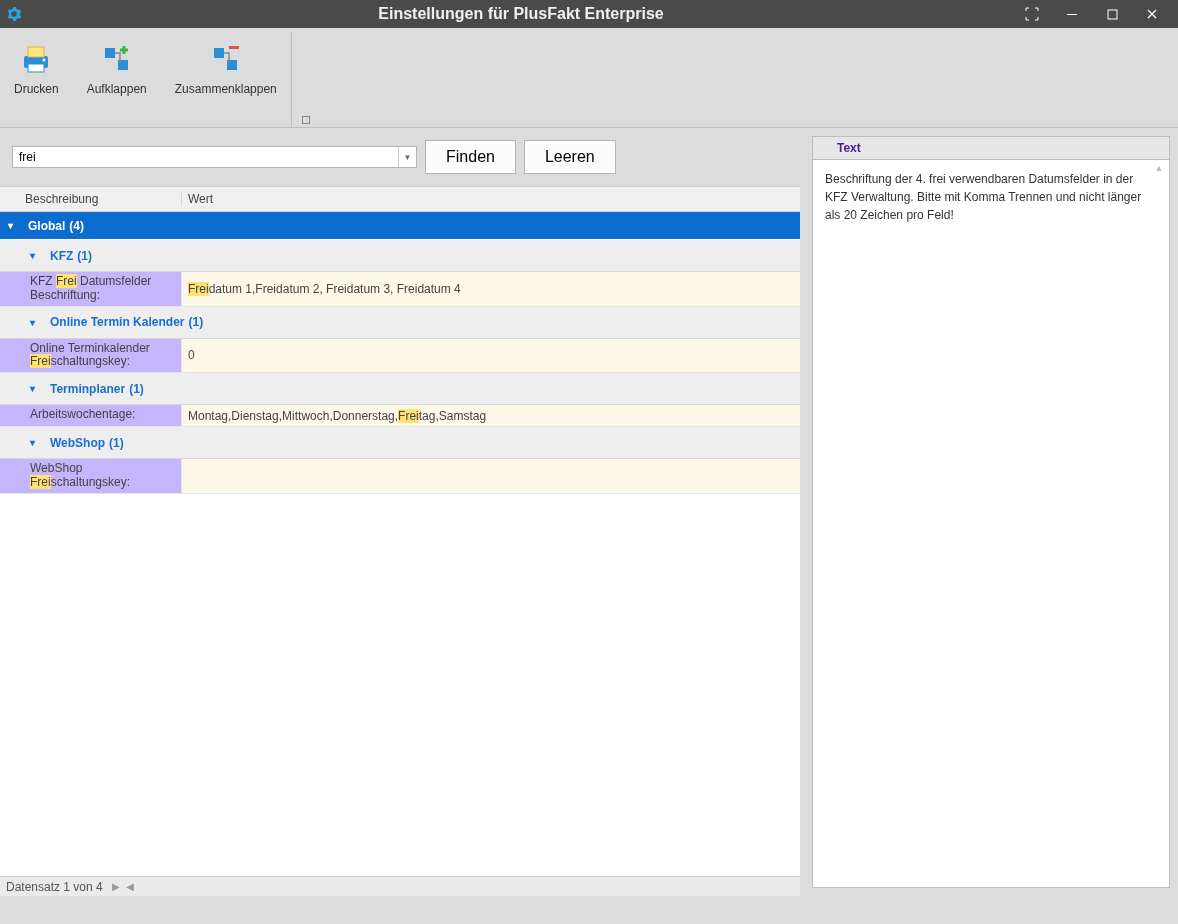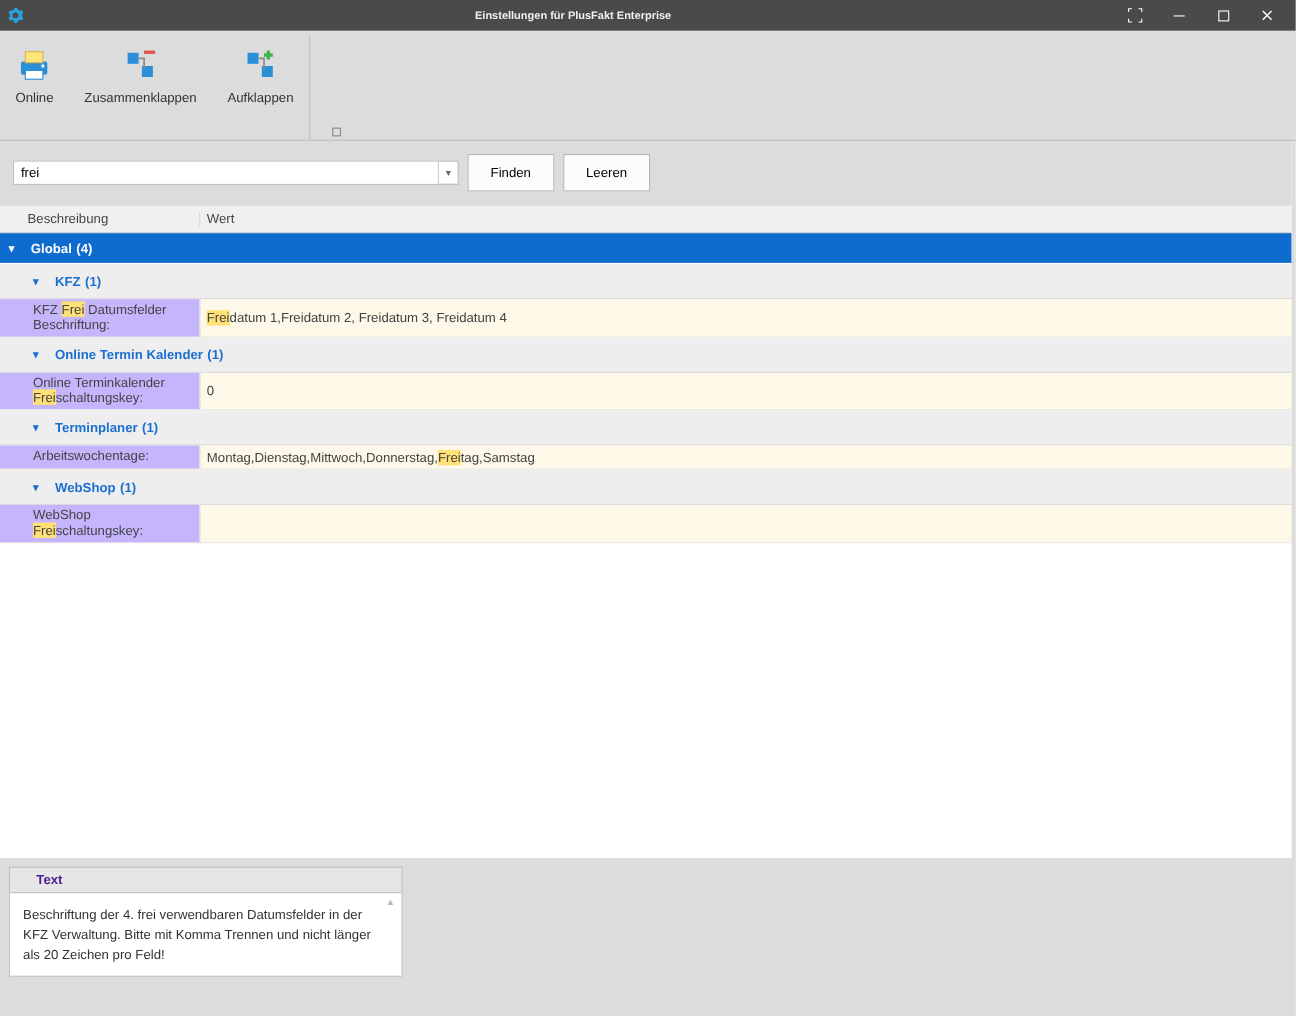--- a/index.html
+++ b/index.html
@@ -1,42 +1,42 @@
 <!DOCTYPE html>
 <html><head>
 <meta charset="utf-8">
 <style>
   * { box-sizing: border-box; margin: 0; padding: 0; font-family: "Segoe UI", Tahoma, sans-serif; font-size: 12px; }
   body { background: #dcdcdc; width: 1178px; height: 924px; overflow: hidden; }
 
   
   .titlebar { height: 28px; background: #4a4a4a; color: #fff; display: flex; align-items: center; padding: 0 6px; }
   .titlebar .gear { width: 16px; height: 16px; margin-right: 8px; }
-  .titlebar .title { flex: 1; text-align: center; font-weight: 600; font-size: 10px; color: #f0f0f0; }
+  .titlebar .title { flex: 1; text-align: center; font-weight: 600; font-size: 16px; color: #f0f0f0; }
   .titlebar .wbtn { width: 40px; height: 28px; display: flex; align-items: center; justify-content: center; color: #fff; }
 
   
   .ribbon { height: 100px; background: #dcdcdc; border-bottom: 1px solid #bfbfbf; display: flex; padding: 4px 0 0 0; position:relative;}
   .ribbon-group { display: flex; border-right: 1px solid #c0c0c0; padding: 4px 0 0 0; }
   .rbtn { width: auto; min-width: 60px; padding: 6px 14px 0 14px; display: flex; flex-direction: column; align-items: center; cursor: default; }
   .rbtn .ico { height: 34px; display:flex; align-items:center; justify-content:center;}
   .rbtn .lbl { margin-top: 6px; color: #333; }
   .ribbon .corner { position:absolute; left:302px; top:88px; width:8px; height:8px; border:1px solid #888; }
 
   
-  .body { display: flex; height: calc(100% - 28px - 100px - 28px); flex-direction: column; }
+  .body { display: flex; height: calc(100% - 28px - 100px - 28px); }
   .left { flex: 1; display: flex; flex-direction: column; border-right: 4px solid #dcdcdc; background: #fff; min-width: 0;}
   .right { width: 374px; padding: 8px; background: #dcdcdc; display:flex; flex-direction:column; }
 
   
   .searchrow { display: flex; gap: 8px; padding: 12px; background: #dcdcdc; align-items: center; }
   .combo { flex: 0 0 405px; height: 22px; background: #fff; border: 1px solid #b5b5b5; display: flex; }
   .combo input { flex:1; border:none; outline:none; padding: 0 6px; font-size:12px; }
   .combo .dd { width: 18px; border-left: 1px solid #ccc; display:flex; align-items:center; justify-content:center; color:#666; font-size:8px;}
-  .btn { height: 22px; background: #fcfcfc; border: 1px solid #b5b5b5; padding: 16px 20px; display:flex; align-items:center; font-size:12px; }
+  .btn { height: 22px; background: #fcfcfc; border: 1px solid #b5b5b5; padding: 16px 20px; display:flex; align-items:center; font-size:16px; }
 
   
   .colhdr { display:flex; background:#f0f0f0; border-top:1px solid #d0d0d0; border-bottom:1px solid #d0d0d0; height:26px; align-items:center; color:#444;}
   .colhdr .c1 { width:182px; padding-left:25px; border-right:1px solid #d8d8d8;}
   .colhdr .c2 { flex:1; padding-left:6px;}
 
   
   .grouprow { display:flex; align-items:center; height:28px; padding-left:8px; font-weight:600; color:#fff; background:#0f6ccf; border-bottom:1px solid #fff; font-size:13px;}
   .subgroup { display:flex; align-items:center; height:32px; padding-left:30px; font-weight:600; color:#1b6fd0; background:#eeeeee; border-bottom:1px solid #d8d8d8;}
   .subgroup .cnt { color:#1b6fd0; font-weight:600; margin-left:4px;}
@@ -97,44 +97,44 @@
   <div class="ribbon-group">
     <div class="rbtn">
       <div class="ico">
         <svg width="34" height="30" viewBox="0 0 34 30">
             <rect x="5" y="12" width="24" height="12" rx="2" fill="#2a8fd6"></rect>
             <rect x="9" y="3" width="16" height="10" fill="#ffe57a" stroke="#d6b44a"></rect>
             <rect x="9" y="20" width="16" height="8" fill="#fff" stroke="#2a8fd6"></rect>
             <circle cx="25" cy="16" r="1.5" fill="#fff"></circle>
           </svg>
       </div>
-      <div class="lbl">Online</div>
+      <div class="lbl">Drucken</div>
+    </div>
+    <div class="rbtn">
+      <div class="ico">
+        <svg width="30" height="30" viewBox="0 0 30 30">
+            <rect x="3" y="4" width="10" height="10" fill="#2a8fd6"></rect>
+            <rect x="16" y="16" width="10" height="10" fill="#2a8fd6"></rect>
+            <path d="M22 2v8M18 6h8" stroke="#3bb54a" stroke-width="3"></path>
+            <path d="M13 9h5v10" fill="none" stroke="#888" stroke-width="1.5"></path>
+          </svg>
+      </div>
+      <div class="lbl">Aufklappen</div>
     </div>
     <div class="rbtn">
       <div class="ico">
         <svg width="30" height="30" viewBox="0 0 30 30">
             <rect x="3" y="4" width="10" height="10" fill="#2a8fd6"></rect>
             <rect x="16" y="16" width="10" height="10" fill="#2a8fd6"></rect>
             <rect x="18" y="2" width="10" height="3" fill="#e0524c"></rect>
             <path d="M13 9h5v10" fill="none" stroke="#888" stroke-width="1.5"></path>
           </svg>
       </div>
       <div class="lbl">Zusammenklappen</div>
     </div>
-    <div class="rbtn">
-      <div class="ico">
-        <svg width="30" height="30" viewBox="0 0 30 30">
-            <rect x="3" y="4" width="10" height="10" fill="#2a8fd6"></rect>
-            <rect x="16" y="16" width="10" height="10" fill="#2a8fd6"></rect>
-            <path d="M22 2v8M18 6h8" stroke="#3bb54a" stroke-width="3"></path>
-            <path d="M13 9h5v10" fill="none" stroke="#888" stroke-width="1.5"></path>
-          </svg>
-      </div>
-      <div class="lbl">Aufklappen</div>
-    </div>
   </div>
   <div class="corner"></div>
 </div>
 
 <div class="body">
   <div class="left">
 
     <div class="searchrow">
       <div class="combo">
         <input value="frei" style="">
@@ -194,20 +194,25 @@
       <span>WebShop</span>
       <span class="cnt">(1)</span>
     </div>
     <div class="datarow">
       <div class="c1"><span>WebShop </span><br><mark>Frei</mark><span>schaltungskey:</span></div>
       <div class="c2"></div>
     </div>
 
     <div style="flex:1; background:#fff;"></div>
 
+    <div class="pager">
+      <span>Datensatz 1 von 4</span>
+      <span class="navb" style="margin-left:6px;">▶</span>
+      <span class="navb">◀</span>
+    </div>
   </div>
 
   <div class="right">
     <div class="panel-hdr">Text</div>
     <div class="panel-body">
       <span>Beschriftung der 4. frei verwendbaren Datumsfelder in der KFZ Verwaltung. Bitte mit Komma Trennen und nicht länger als 20 Zeichen pro Feld!</span>
       <div class="scroll-up">▲</div>
     </div>
   </div>
 </div>

